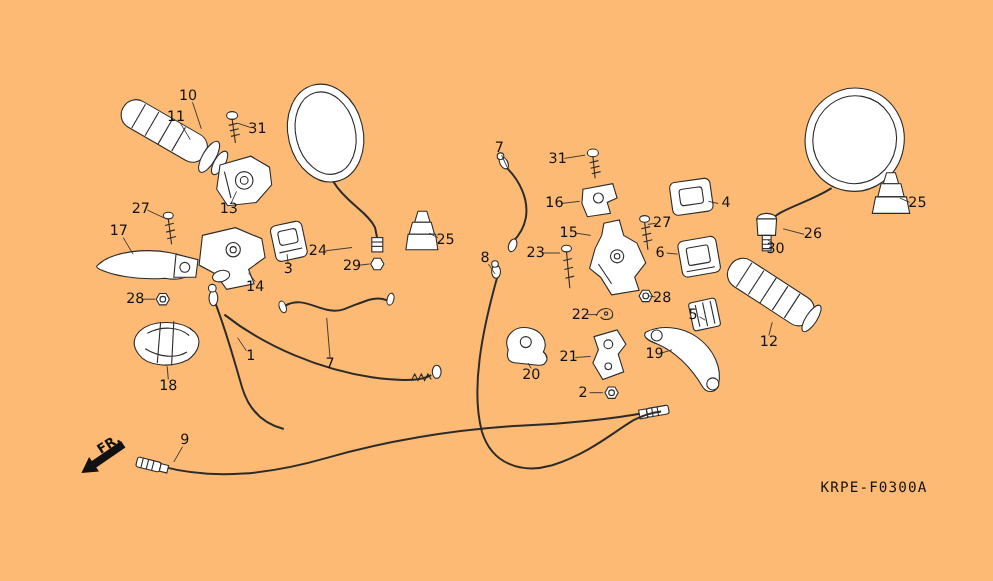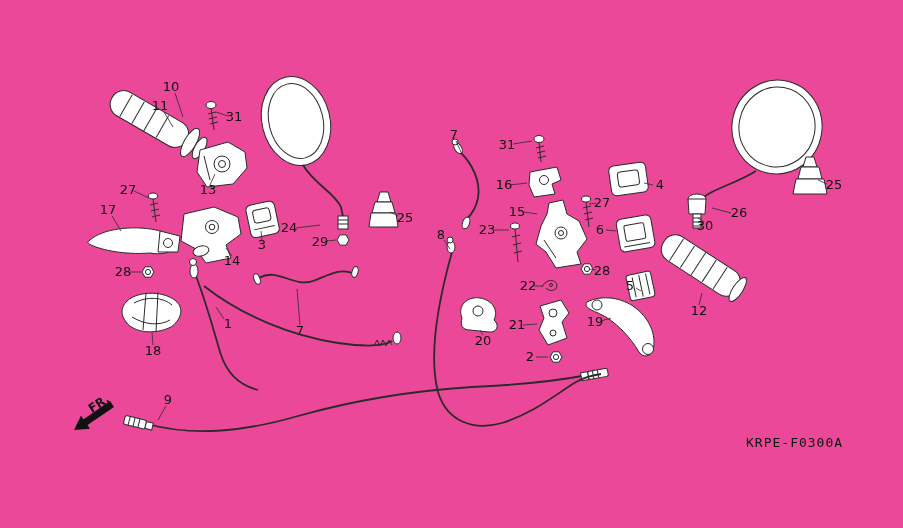--- a/index.html
+++ b/index.html
@@ -1,17 +1,17 @@
 <!DOCTYPE html>
 <html><head>
 <meta charset="utf-8">
 <style>
   * { margin:0; padding:0; box-sizing:border-box; }
   html,body { background:#ffffff; font-family:"DejaVu Sans", sans-serif; }
-  .stage { position:relative; width:903px; height:528px; background:#ec4899; overflow:hidden; }
+  .stage { position:relative; width:903px; height:528px; background:#fdba74; overflow:hidden; }
   svg { position:absolute; left:0; top:0; }
   .ln   { stroke:#2b2b2b; stroke-width:1; fill:none; }
   .ln2  { stroke:#2b2b2b; stroke-width:1.8; fill:none; }
   .fill { fill:#ffffff; stroke:#2b2b2b; stroke-width:1; }
   .leader { stroke:#2b2b2b; stroke-width:0.8; }
   .part-num { font-size:13px; fill:#111111; text-anchor:middle; dominant-baseline:middle;
               font-family:"DejaVu Sans", sans-serif; }
   .code-text { font-size:13px; fill:#111111; letter-spacing:1px;
                font-family:"DejaVu Sans Mono", monospace; }
   .fr-text { font-size:12px; font-weight:bold; fill:#111111; text-anchor:middle;

